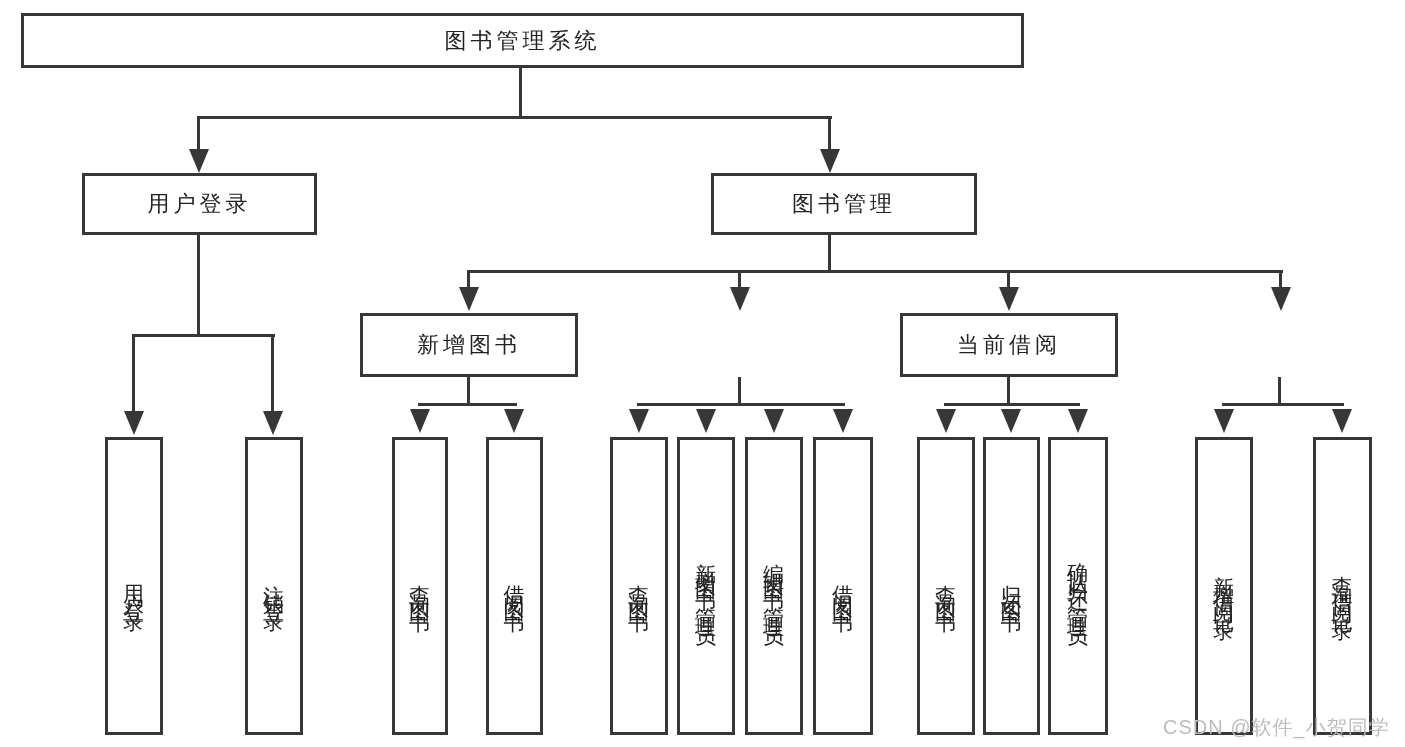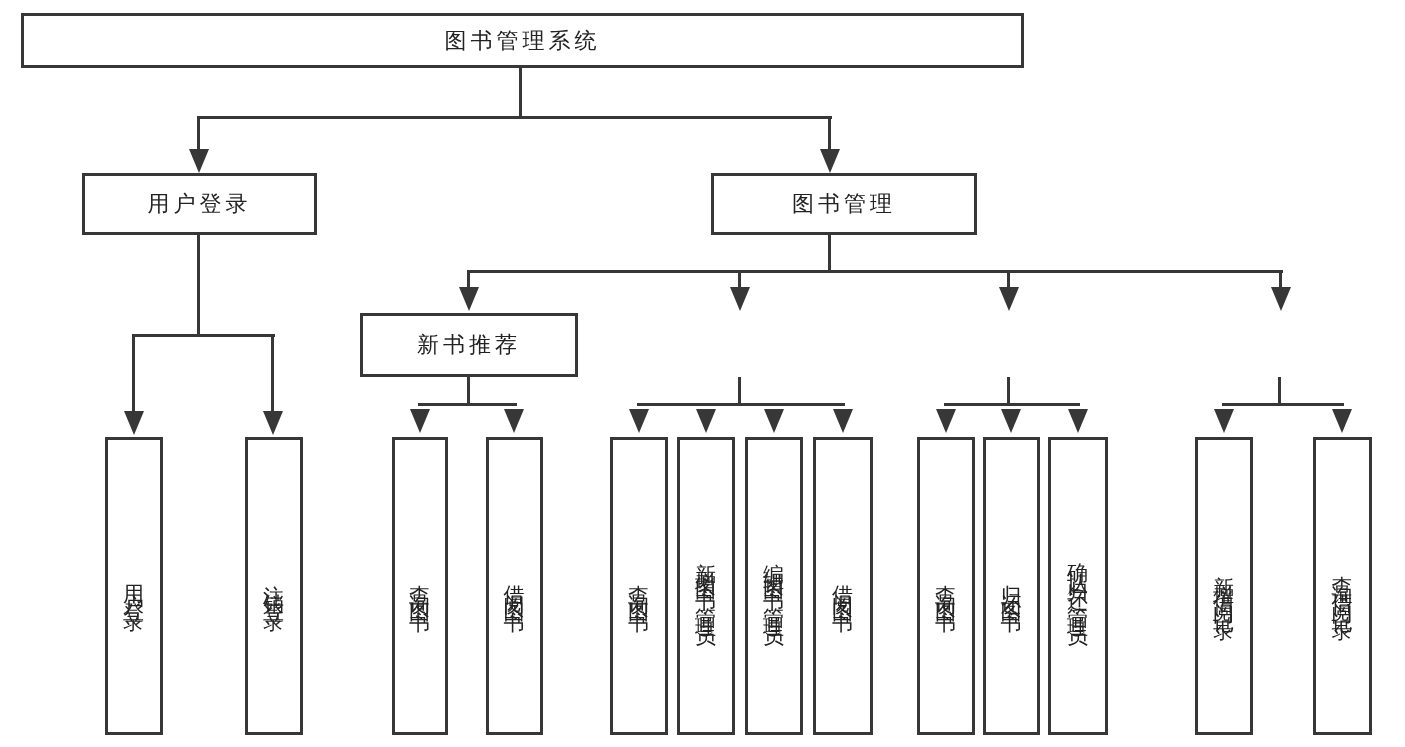--- a/index.html
+++ b/index.html
@@ -69,21 +69,24 @@
   <div class="vline" style="left:467px;top:273px;width:3px;height:16px"></div>
   <div class="arrow" style="left:459px;top:287px"></div>
   <div class="vline" style="left:738px;top:273px;width:3px;height:16px"></div>
   <div class="arrow" style="left:730px;top:287px"></div>
   <div class="vline" style="left:1007px;top:273px;width:3px;height:16px"></div>
   <div class="arrow" style="left:999px;top:287px"></div>
   <div class="vline" style="left:1279px;top:273px;width:3px;height:16px"></div>
   <div class="arrow" style="left:1271px;top:287px"></div>
 
   <div class="box" style="left:360px;top:313px;width:218px;height:64px">
-    <span>新书推荐</span>
+    <span>新增图书</span>
+  </div>
+  <div class="box" style="left:900px;top:313px;width:218px;height:64px">
+    <span>当前借阅</span>
   </div>
 
   <div class="vline" style="left:467px;top:377px;width:3px;height:29px"></div>
   <div class="hline" style="left:418px;top:403px;width:99px;height:3px"></div>
   <div class="arrow" style="left:410px;top:409px"></div>
   <div class="arrow" style="left:504px;top:409px"></div>
 
   <div class="vline" style="left:738px;top:377px;width:3px;height:29px"></div>
   <div class="hline" style="left:637px;top:403px;width:208px;height:3px"></div>
   <div class="arrow" style="left:629px;top:409px"></div>
@@ -139,14 +142,15 @@
     <span class="vlabel">确认归还（管理员）</span>
   </div>
 
   <div class="box vbox" style="left:1195px;top:437px;width:58px;height:298px">
     <span class="vlabel">新增借阅记录</span>
   </div>
   <div class="box vbox" style="left:1313px;top:437px;width:59px;height:298px">
     <span class="vlabel">查询借阅记录</span>
   </div>
 
+  <div id="watermark">CSDN @软件_小贺同学</div>
 
 </div>
 
 </body></html>

